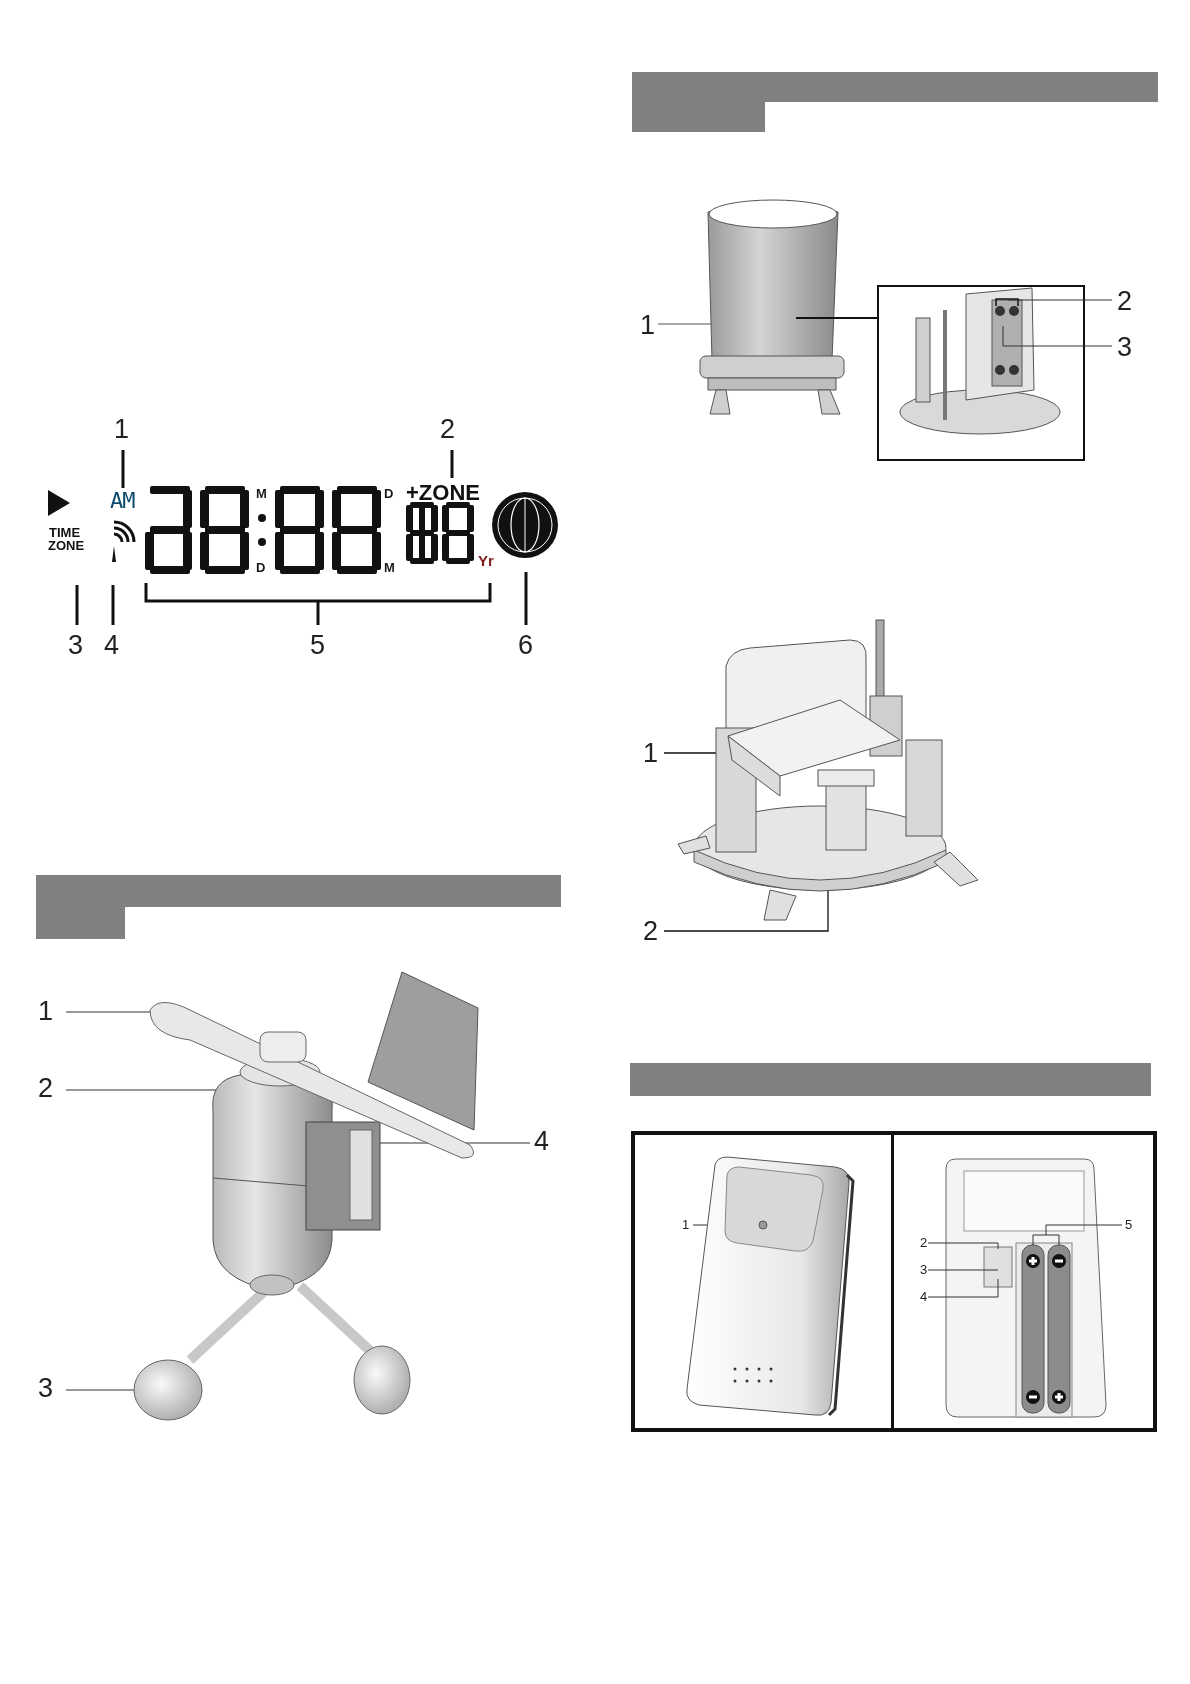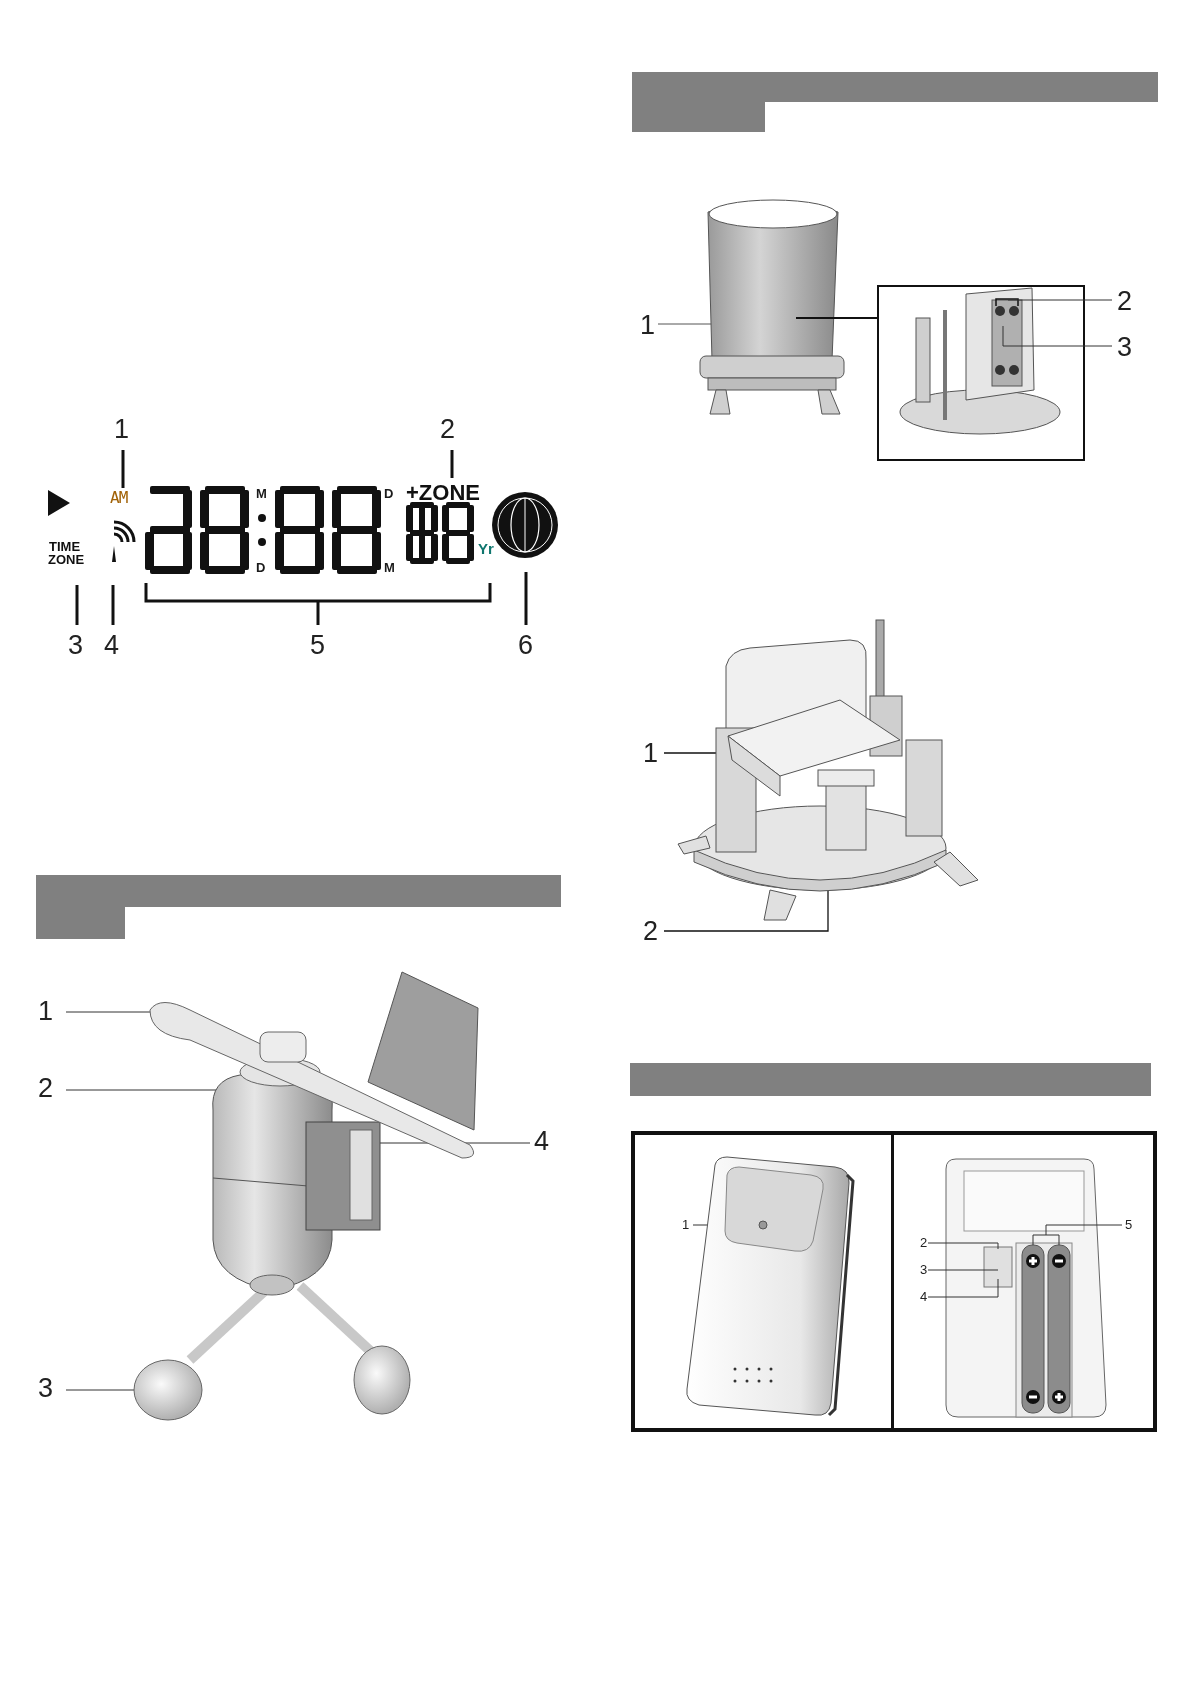--- a/index.html
+++ b/index.html
@@ -41,30 +41,30 @@
     <line x1="526" y1="192" x2="526" y2="245" stroke="#111" stroke-width="3"></line>
 
     <polyline points="146,203 146,221 490,221 490,203" fill="none" stroke="#111" stroke-width="3"></polyline>
     <line x1="318" y1="221" x2="318" y2="245" stroke="#111" stroke-width="3"></line>
   </svg>
 
   <svg width="24" height="26" style="left:48px; top:110px;">
     <polygon points="0,0 22,13 0,26" fill="#111"></polygon>
   </svg>
 
-  <div class="abs" style="left:110px; top:108px; font-size:16px; font-family:'DejaVu Sans Mono', monospace; letter-spacing:-1px; color:#a16207;">AM</div>
+  <div class="abs" style="left:110px; top:108px; font-size:22px; font-family:'DejaVu Sans Mono', monospace; letter-spacing:-1px; color:#0c4a6e;">AM</div>
 
   <svg width="34" height="50" style="left:110px; top:134px;">
     <path d="M4,8 A20,20 0 0 1 24,28" fill="none" stroke="#111" stroke-width="3"></path>
     <path d="M4,14 A14,14 0 0 1 18,28" fill="none" stroke="#111" stroke-width="3"></path>
     <path d="M4,20 A8,8 0 0 1 12,28" fill="none" stroke="#111" stroke-width="3"></path>
     <polygon points="2,48 4,32 6,48" fill="#111"></polygon>
   </svg>
 
-  <div class="abs" style="left:48px; top:160px; font-weight:bold; font-size:13px; line-height:13px; color:#111;">
+  <div class="abs" style="left:48px; top:146px; font-weight:bold; font-size:13px; line-height:13px; color:#111;">
     <div style="padding-left:1px;">TIME</div>
     <div>ZONE</div>
   </div>
 
   <svg width="260" height="90" style="left:145px; top:106px;">
     <g fill="#111">
 
       <rect x="5" y="0" width="40" height="8" rx="2"></rect>
       <rect x="38" y="4" width="9" height="38" rx="2"></rect>
       <rect x="5" y="40" width="40" height="8" rx="2"></rect>
@@ -119,21 +119,21 @@
       <rect x="4" y="56" width="24" height="6" rx="2"></rect>
       <rect x="40" y="0" width="24" height="6" rx="2"></rect>
       <rect x="36" y="3" width="7" height="27" rx="2"></rect>
       <rect x="61" y="3" width="7" height="27" rx="2"></rect>
       <rect x="40" y="28" width="24" height="6" rx="2"></rect>
       <rect x="36" y="32" width="7" height="27" rx="2"></rect>
       <rect x="61" y="32" width="7" height="27" rx="2"></rect>
       <rect x="40" y="56" width="24" height="6" rx="2"></rect>
     </g>
   </svg>
-  <div class="abs" style="left:478px; top:160px; font-weight:bold; font-size:15px; color:#0f766e;">Yr</div>
+  <div class="abs" style="left:478px; top:172px; font-weight:bold; font-size:15px; color:#7f1d1d;">Yr</div>
 
   <svg width="70" height="70" style="left:490px; top:110px;">
     <circle cx="35" cy="35" r="33" fill="#111"></circle>
     <circle cx="35" cy="35" r="27" fill="none" stroke="#fff" stroke-width="1"></circle>
     <ellipse cx="35" cy="35" rx="14" ry="27" fill="none" stroke="#fff" stroke-width="1.2"></ellipse>
     <line x1="35" y1="8" x2="35" y2="62" stroke="#fff" stroke-width="1"></line>
   </svg>
 </div>
 
 <div class="abs" style="left:0; top:960px; width:600px; height:470px;">

